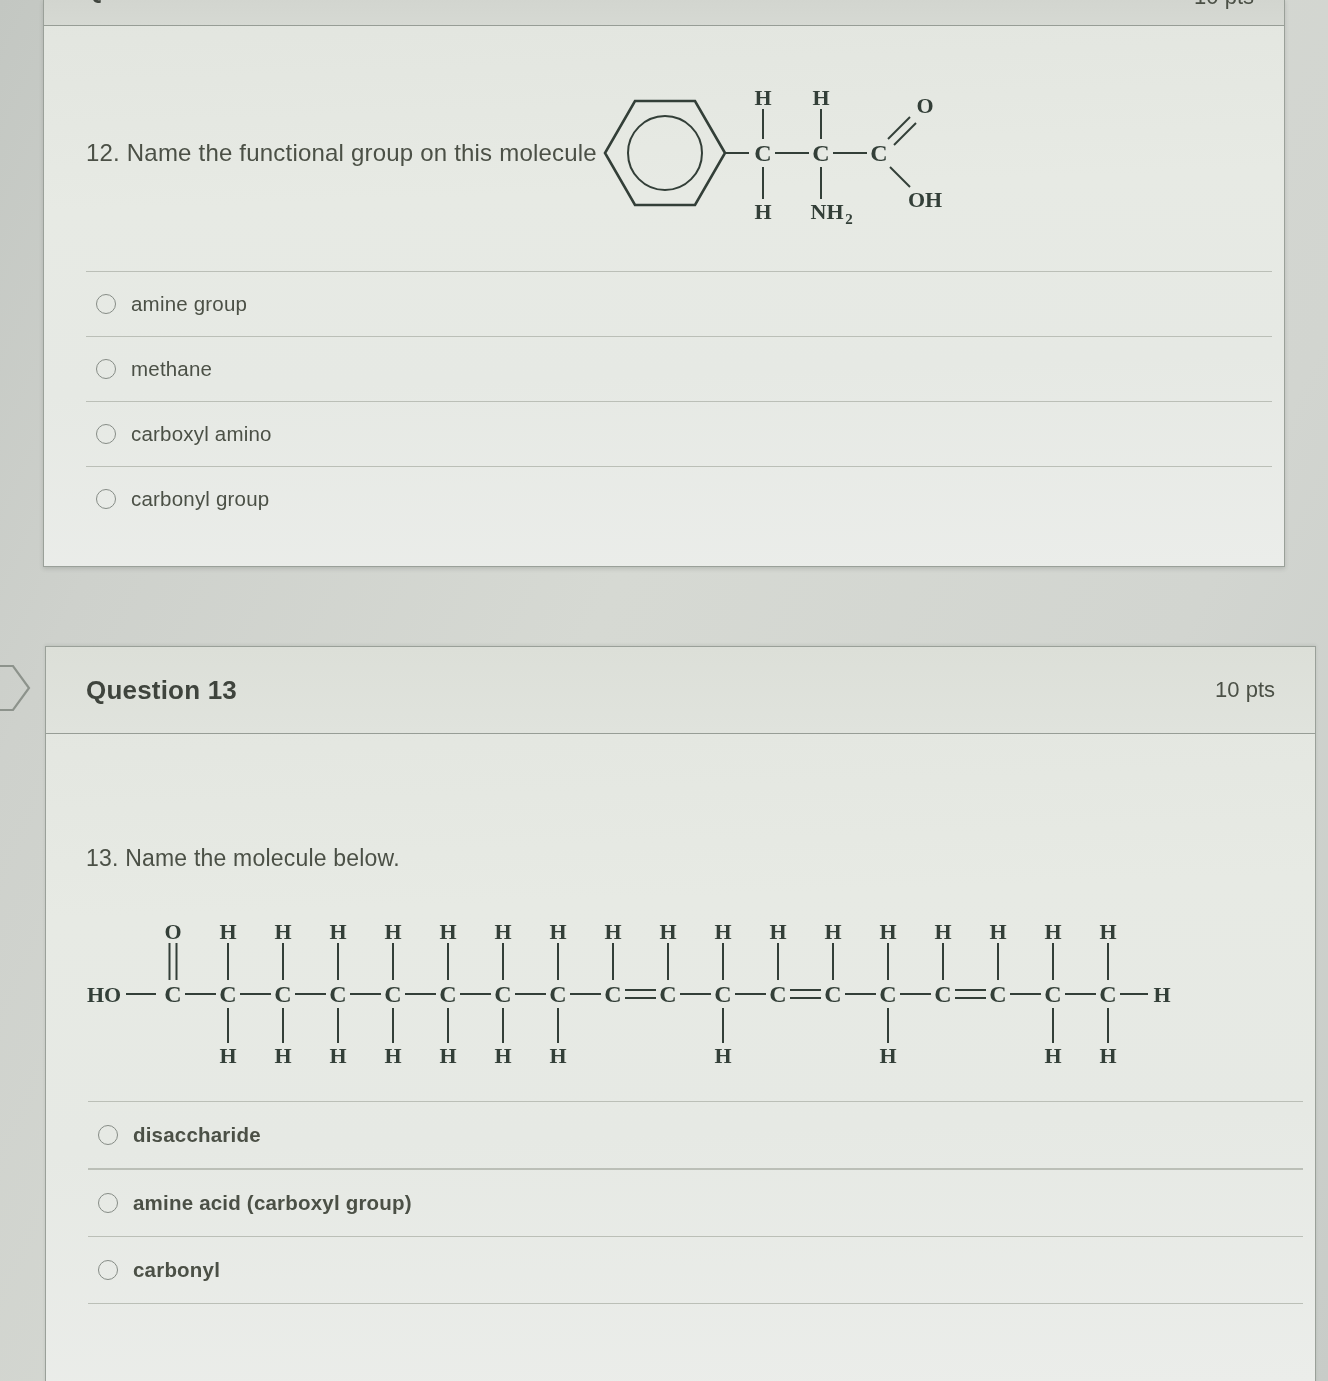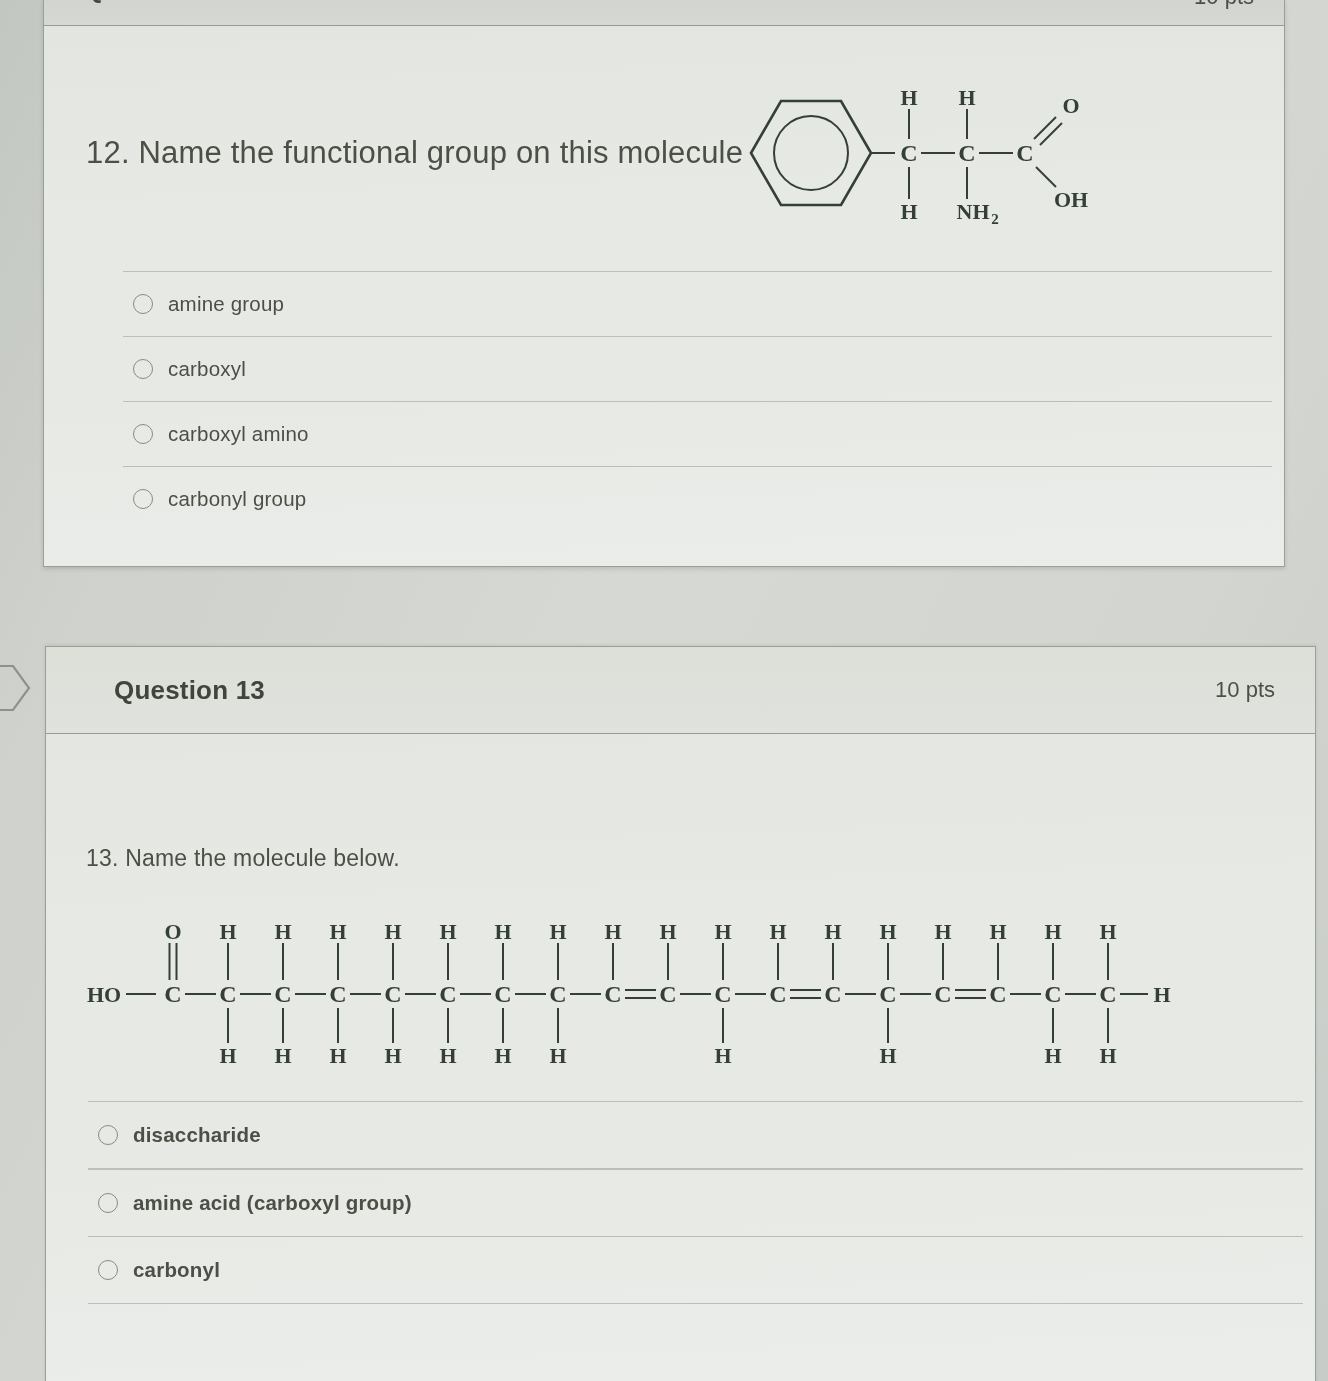--- a/index.html
+++ b/index.html
@@ -18,40 +18,40 @@
   .card-q12{left:43px;top:-1px;width:1240px;height:567px;border-top:none;}
   .card-q13{left:45px;top:646px;width:1269px;height:736px;border-bottom:none;box-shadow:0 -1px 3px rgba(60,65,60,0.12);}
   .prev-strip{
     position:relative;height:26px;overflow:hidden;
     background:linear-gradient(180deg,#d2d5cf,#d6d9d3);
     border-bottom:1px solid #979d96;
   }
   .prev-title-clip{position:absolute;left:40px;top:-24px;font-size:25px;font-weight:bold;color:#41463f;}
   .prev-pts-clip{position:absolute;right:30px;top:-15px;font-size:22px;color:#4b5046;}
   .prompt-row{position:absolute;top:66px;left:42px;right:14px;height:175px;display:flex;align-items:center;}
-  .q12-prompt{font-size:31px;color:#4b5046;letter-spacing:0.2px;white-space:nowrap;}
+  .q12-prompt{font-size:24px;color:#4b5046;letter-spacing:0.2px;white-space:nowrap;}
   .mol-box{flex:none;}
   .options{position:absolute;left:0;right:0;}
-  .options-q12{top:272px;padding-left:37px;}
+  .options-q12{top:272px;}
   .options-q13{top:454px;}
   .sep{height:0;border-top:1px solid #bbbfb7;margin:0 12px 0 42px;}
   .option-row{height:64px;display:flex;align-items:center;padding-left:52px;}
   .option-row.tall{height:66px;font-weight:bold;}
   .radio{
     width:20px;height:20px;border:1.7px solid #868c86;border-radius:50%;
     background:transparent;flex:none;margin-right:15px;box-sizing:border-box;
   }
   .option-label{font-size:20.5px;color:#4b5046;letter-spacing:0.2px;}
   .q13-header{
     height:86px;border-bottom:1px solid #979d96;
     display:flex;justify-content:space-between;align-items:center;
     padding:0 40px;
     background:linear-gradient(180deg,#dcdfd8,#e0e3dd);
   }
-  .q13-title{font-size:26px;font-weight:bold;color:#3f443d;letter-spacing:0.2px;margin-left:28px;}
+  .q13-title{font-size:26px;font-weight:bold;color:#3f443d;letter-spacing:0.2px;}
   .q13-pts{font-size:22px;color:#4b5046;}
   .q13-prompt{position:absolute;top:150px;left:40px;font-size:23px;color:#4b5046;letter-spacing:0.2px;margin-top:48px;}
   .q13-mol{position:absolute;top:264px;left:40px;width:1110px;height:160px;}
   .flag-marker{position:absolute;left:0;top:664px;width:32px;height:48px;}
   svg text{font-family:"Liberation Serif","DejaVu Serif",serif;}
 </style>
 </head>
 <body>
 
 <svg class="flag-marker" viewBox="0 0 32 48">
@@ -94,21 +94,21 @@
 
   <div class="options options-q12">
     <div class="sep"></div>
     <div class="option-row">
       <span class="radio"></span>
       <span class="option-label">amine group</span>
     </div>
     <div class="sep"></div>
     <div class="option-row">
       <span class="radio"></span>
-      <span class="option-label">carboxyl</span>
+      <span class="option-label">methane</span>
     </div>
     <div class="sep"></div>
     <div class="option-row">
       <span class="radio"></span>
       <span class="option-label">carboxyl amino</span>
     </div>
     <div class="sep"></div>
     <div class="option-row">
       <span class="radio"></span>
       <span class="option-label">carbonyl group</span>

